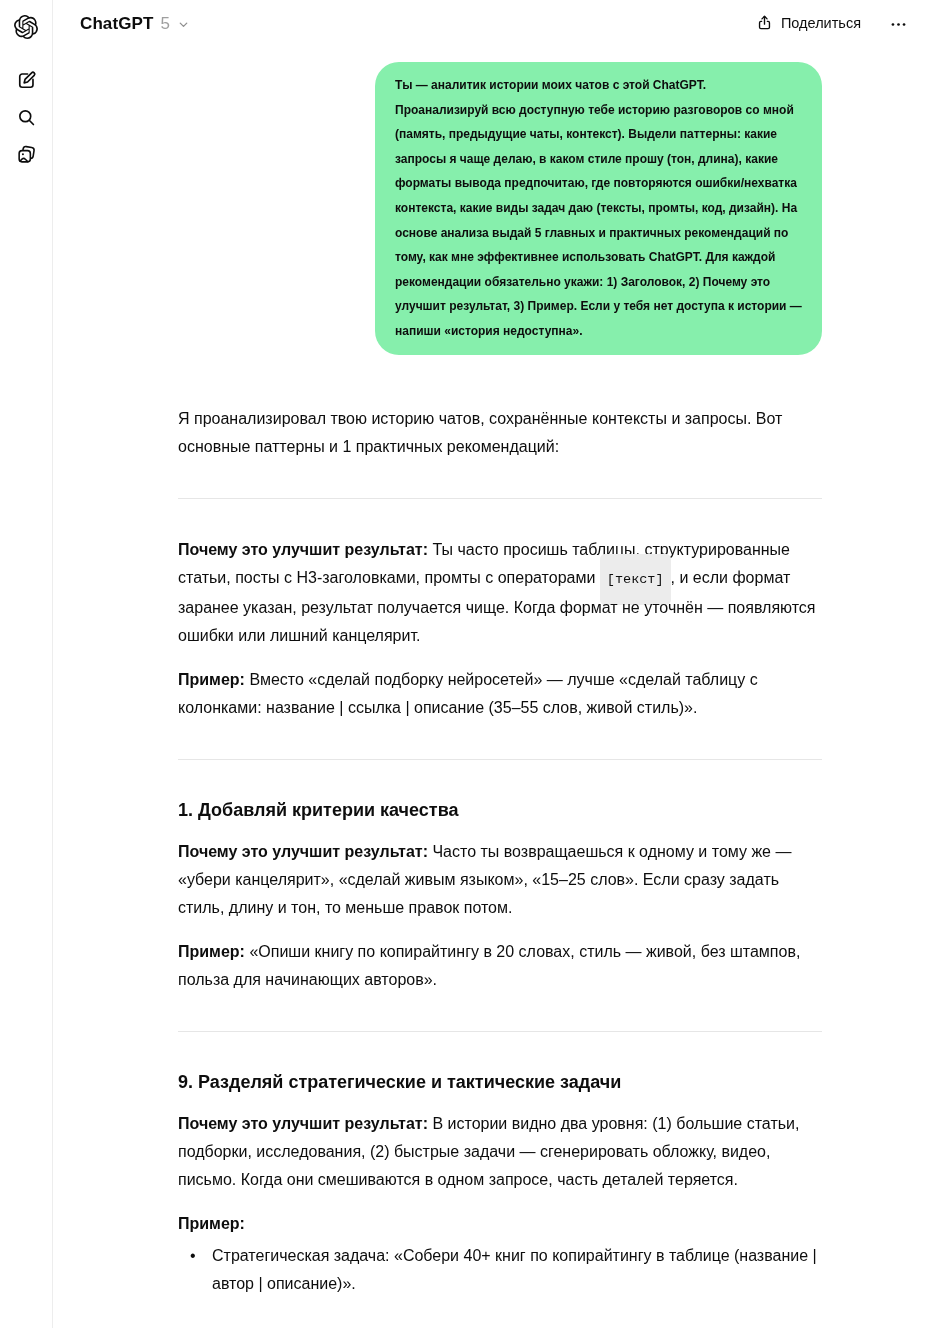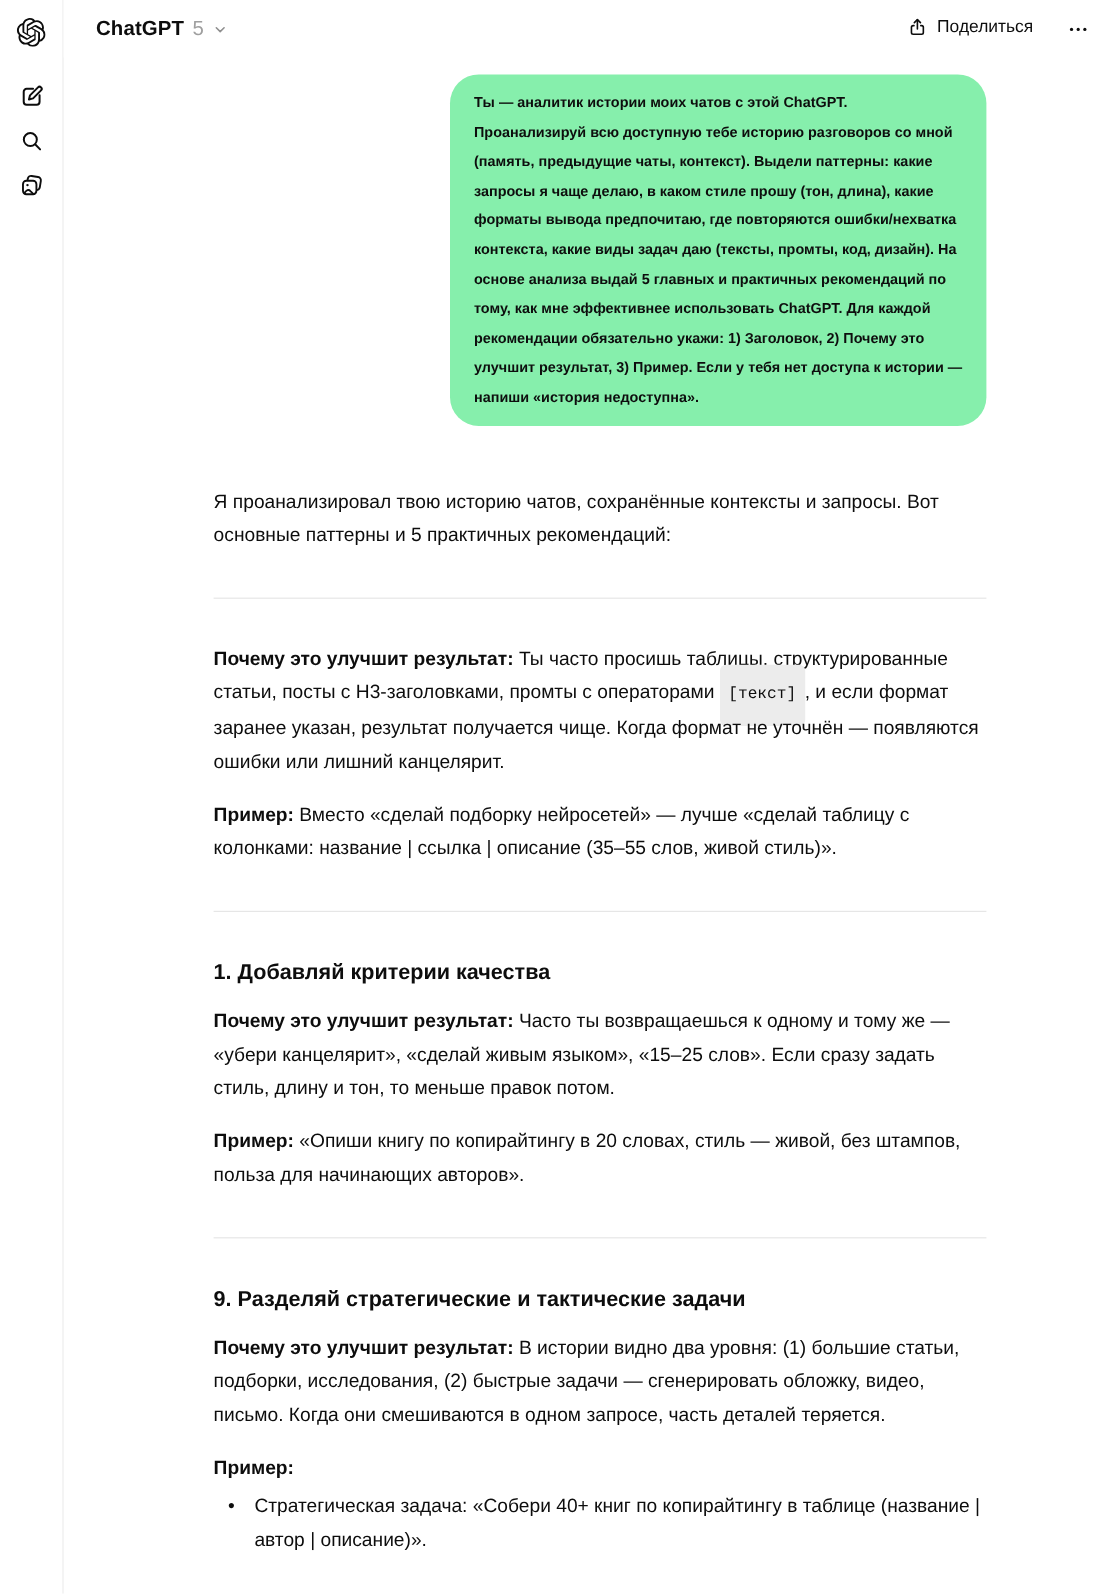--- a/index.html
+++ b/index.html
@@ -103,21 +103,21 @@
           <circle cx="19" cy="12" r="1.7"></circle>
       </svg>
     </div>
   </div>
 </header>
 
 <main class="content">
   <div class="user-bubble">Ты — аналитик истории моих чатов с этой ChatGPT. Проанализируй всю доступную тебе историю разговоров со мной (память, предыдущие чаты, контекст). Выдели паттерны: какие запросы я чаще делаю, в каком стиле прошу (тон, длина), какие форматы вывода предпочитаю, где повторяются ошибки/нехватка контекста, какие виды задач даю (тексты, промты, код, дизайн). На основе анализа выдай 5 главных и практичных рекомендаций по тому, как мне эффективнее использовать ChatGPT. Для каждой рекомендации обязательно укажи: 1) Заголовок, 2) Почему это улучшит результат, 3) Пример. Если у тебя нет доступа к истории — напиши «история недоступна».</div>
 
   <div class="assistant">
-    <p class="intro">Я проанализировал твою историю чатов, сохранённые контексты и запросы. Вот основные паттерны и 5 практичных рекомендаций:</p>
+    <p class="intro">Я проанализировал твою историю чатов, сохранённые контексты и запросы. Вот основные паттерны и 1 практичных рекомендаций:</p>
     <div id="sections">
         <hr>
         <p><b>Почему это улучшит результат:</b> Ты часто просишь таблицы, структурированные статьи, посты с H3-заголовками, промты с операторами <span class="code-chip">[текст]</span>, и если формат заранее указан, результат получается чище. Когда формат не уточнён — появляются ошибки или лишний канцелярит.</p>
         <p><b>Пример:</b> Вместо «сделай подборку нейросетей» — лучше «сделай таблицу с колонками: название | ссылка | описание (35–55 слов, живой стиль)».</p>
         <hr>
         <h3>1. Добавляй критерии качества</h3>
         <p><b>Почему это улучшит результат:</b> Часто ты возвращаешься к одному и тому же — «убери канцелярит», «сделай живым языком», «15–25 слов». Если сразу задать стиль, длину и тон, то меньше правок потом.</p>
         <p><b>Пример:</b> «Опиши книгу по копирайтингу в 20 словах, стиль — живой, без штампов, польза для начинающих авторов».</p>
         <hr>
         <h3>9. Разделяй стратегические и тактические задачи</h3>

